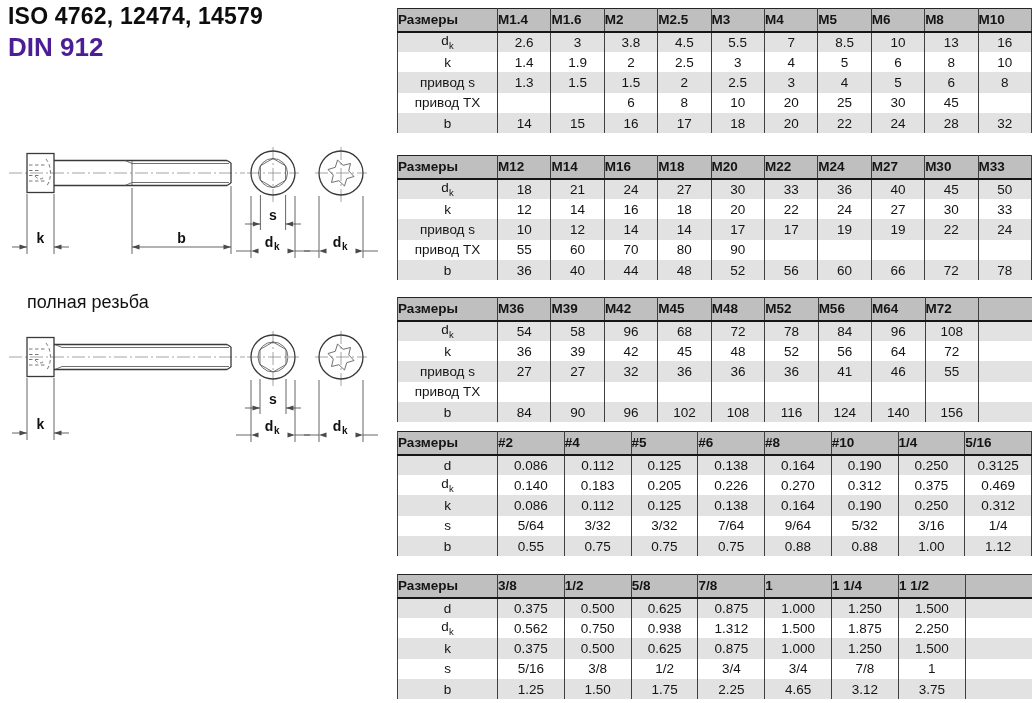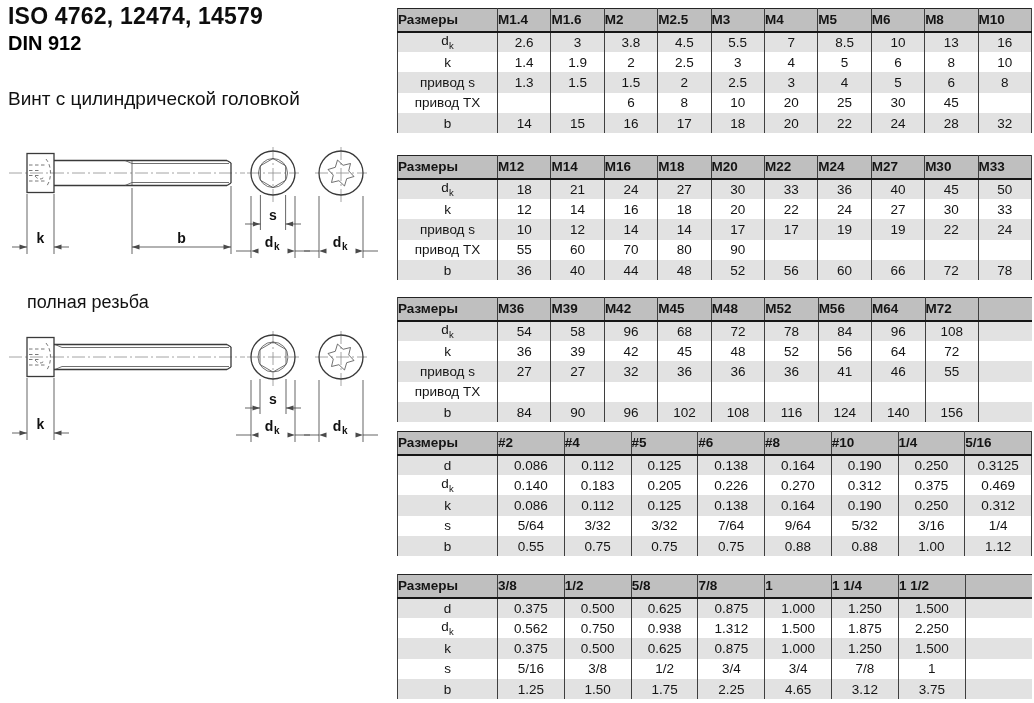--- a/index.html
+++ b/index.html
@@ -4,21 +4,21 @@
 <style>
   * { margin:0; padding:0; box-sizing:border-box; }
   html,body { background:#ffffff; }
   body { width:1034px; height:703px; font-family:"Liberation Sans", sans-serif; color:#141414; }
   #page { position:relative; width:1034px; height:703px; background:#fff; overflow:hidden; }
 
   .left-pane  { position:absolute; left:0; top:0; width:395px; height:703px; }
   .right-pane { position:absolute; left:395px; top:0; width:639px; height:703px; }
 
   .title-line1 { position:absolute; left:8px; top:3px;  font-size:23px; font-weight:bold; color:#0d0d0d; letter-spacing:0.2px; }
-  .title-line2 { position:absolute; left:8px; top:32px; font-size:20px; font-weight:bold; color:#000000; }
+  .title-line2 { position:absolute; left:8px; top:32px; font-size:26px; font-weight:bold; color:#4c1d95; }
   .subtitle    { position:absolute; left:8px; top:88px; font-size:19px; color:#111; }
   .full-thread { position:absolute; left:27px; top:292px; font-size:18px; color:#111; }
 
   .diagram-svg { position:absolute; left:5px; width:388px; height:118px; }
   #svg-partial { top:146px; }
   #svg-full    { top:328px; }
 
   
   .outline  { stroke:#3a3a3a; stroke-width:1.3; fill:none; }
   .thin     { stroke:#4d4d4d; stroke-width:0.8; fill:none; }
@@ -46,21 +46,20 @@
   .dim-table sub { font-size:9.5px; }
 </style>
 </head>
 <body>
 
 <div id="page">
 
   <div class="left-pane">
     <div class="title-line1">ISO 4762, 12474, 14579</div>
     <div class="title-line2">DIN 912</div>
-    <div class="subtitle">Винт с цилиндрической головкой</div>
 
     <svg id="svg-partial" class="diagram-svg" viewBox="0 0 388 118">
       <g>
         <line class="cl" x1="4" y1="27" x2="240" y2="27"></line>
         <rect class="outline" x="22" y="7.5" width="27" height="39"></rect>
         <line class="outline" x1="49" y1="14.5" x2="222" y2="14.5"></line>
         <line class="outline" x1="49" y1="39.5" x2="222" y2="39.5"></line>
         <line class="outline" x1="226" y1="17" x2="226" y2="37"></line>
         <line class="outline" x1="222" y1="14.5" x2="226" y2="17"></line>
         <line class="outline" x1="222" y1="39.5" x2="226" y2="37"></line>

